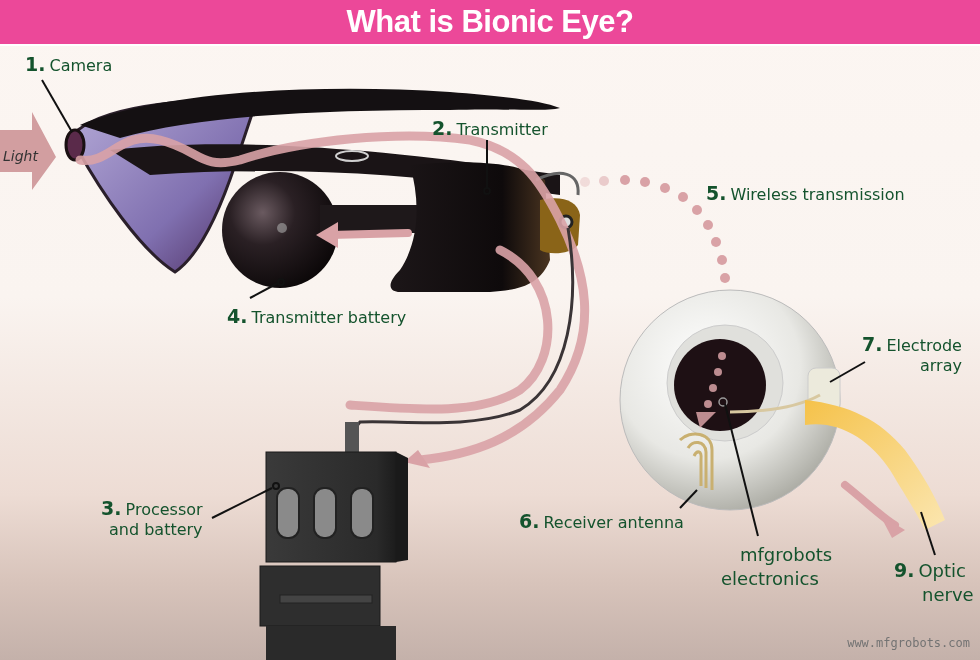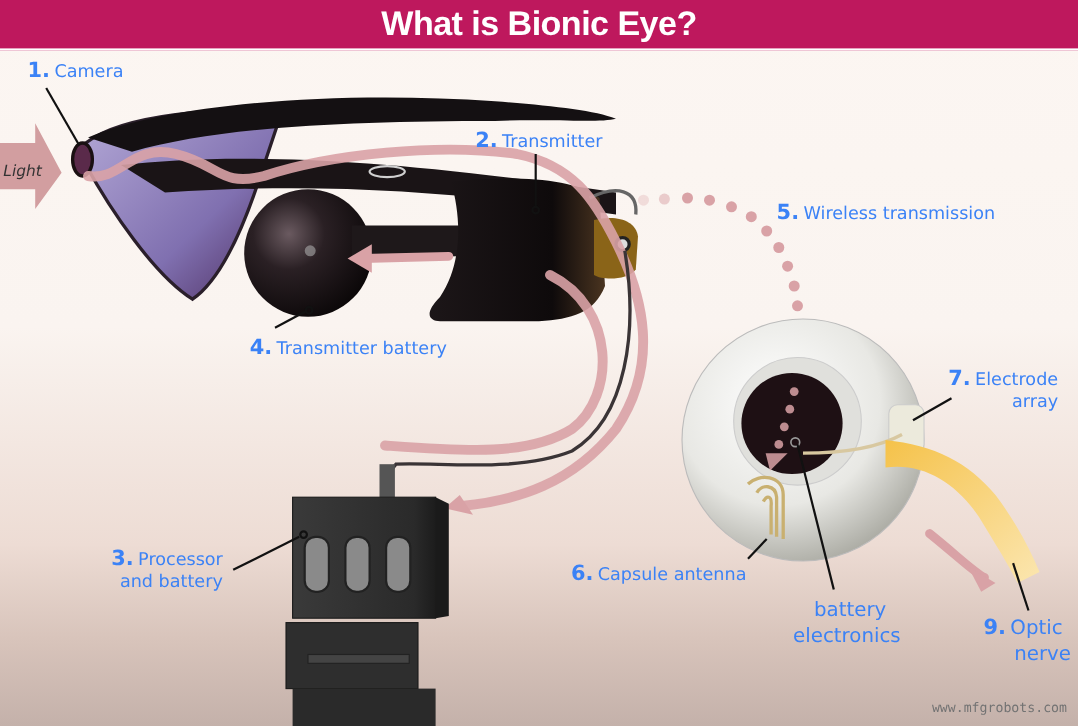--- a/index.html
+++ b/index.html
@@ -1,23 +1,23 @@
 <!DOCTYPE html>
 <html><head>
 <meta charset="utf-8">
 <style>
   html,body{margin:0;padding:0;}
   body{width:980px;height:660px;overflow:hidden;position:relative;
     font-family:"DejaVu Sans",sans-serif;
     background:linear-gradient(to bottom,#fcf6f2 0%,#faf4f0 45%,#eddcd4 75%,#d8c4bb 88%,#c4b1aa 100%);}
-  .header{position:absolute;left:0;top:0;width:980px;height:44px;background:#be185d;
+  .header{position:absolute;left:0;top:0;width:980px;height:44px;background:#ec4899;
     border-bottom:2px solid #fff;text-align:center;}
   .header .title{color:#fff;font-family:"Liberation Sans",sans-serif;font-weight:bold;font-size:31px;line-height:44px;letter-spacing:-0.5px;}
   svg.art{position:absolute;left:0;top:0;}
-  .lbl{position:absolute;color:#3b82f6;font-family:"DejaVu Sans",sans-serif;font-size:16px;line-height:20px;white-space:nowrap;}
+  .lbl{position:absolute;color:#14532d;font-family:"DejaVu Sans",sans-serif;font-size:16px;line-height:20px;white-space:nowrap;}
   .lbl .num{font-weight:bold;font-size:19px;margin-right:4px;}
   .light-label{position:absolute;left:3px;top:148px;font-size:14px;color:#333;font-family:"DejaVu Sans",sans-serif;font-style:italic;}
   .watermark{position:absolute;right:10px;bottom:10px;font-family:"DejaVu Sans Mono",monospace;font-size:12px;color:#737373;}
 </style>
 </head>
 <body>
 
 <div class="header">
   <span class="title">What is Bionic Eye?</span>
 </div>
@@ -166,28 +166,28 @@
   <div><span class="num">3.</span><span>Processor</span></div>
   <div style="padding-left:27px;">and battery</div>
 </div>
 <div class="lbl" style="left:227px;top:306px;">
   <span class="num">4.</span><span>Transmitter battery</span>
 </div>
 <div class="lbl" style="left:706px;top:183px;text-align:center;">
   <span class="num">5.</span><span>Wireless transmission</span>
 </div>
 <div class="lbl" style="left:519px;top:511px;">
-  <span class="num">6.</span><span>Capsule antenna</span>
+  <span class="num">6.</span><span>Receiver antenna</span>
 </div>
 <div class="lbl" style="left:862px;top:334px;">
   <div><span class="num">7.</span><span>Electrode</span></div>
   <div style="padding-left:29px;text-align:right;">array</div>
 </div>
 <div class="lbl" style="left:695px;top:543px;">
-  <div style="font-size:18px;line-height:24px;padding-left:45px;">battery</div>
+  <div style="font-size:18px;line-height:24px;padding-left:45px;">mfgrobots</div>
   <div style="font-size:18px;line-height:24px;padding-left:26px;">electronics</div>
 </div>
 <div class="lbl" style="left:894px;top:558px;">
   <div style="font-size:18px;line-height:24px;"><span class="num">9.</span><span>Optic</span></div>
   <div style="font-size:18px;line-height:24px;padding-left:28px;">nerve</div>
 </div>
 
 <div class="watermark">www.mfgrobots.com</div>
 
 </body></html>

